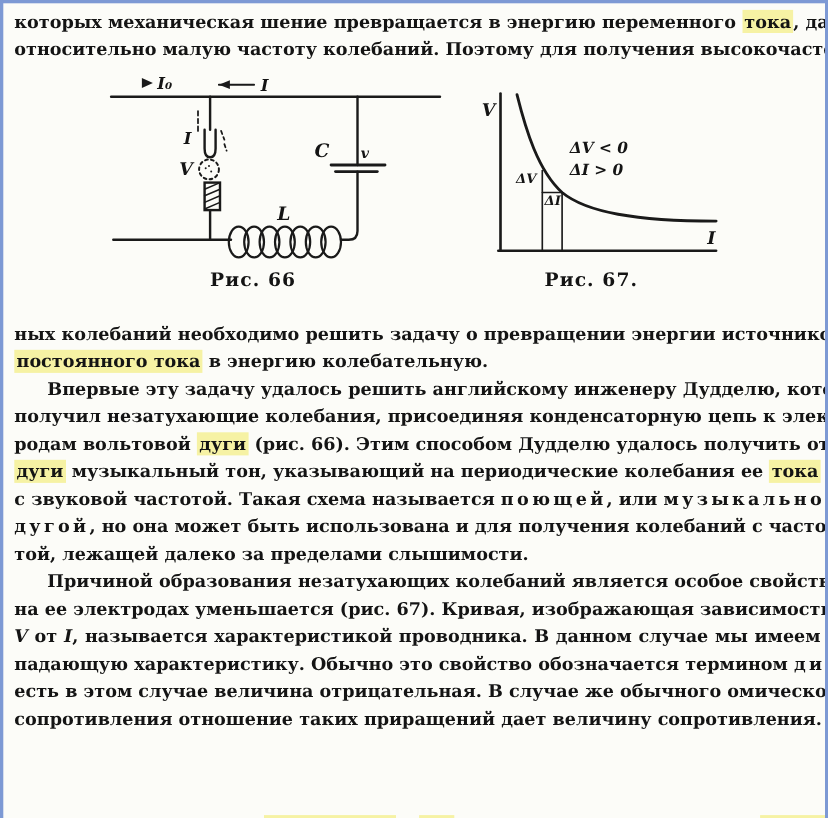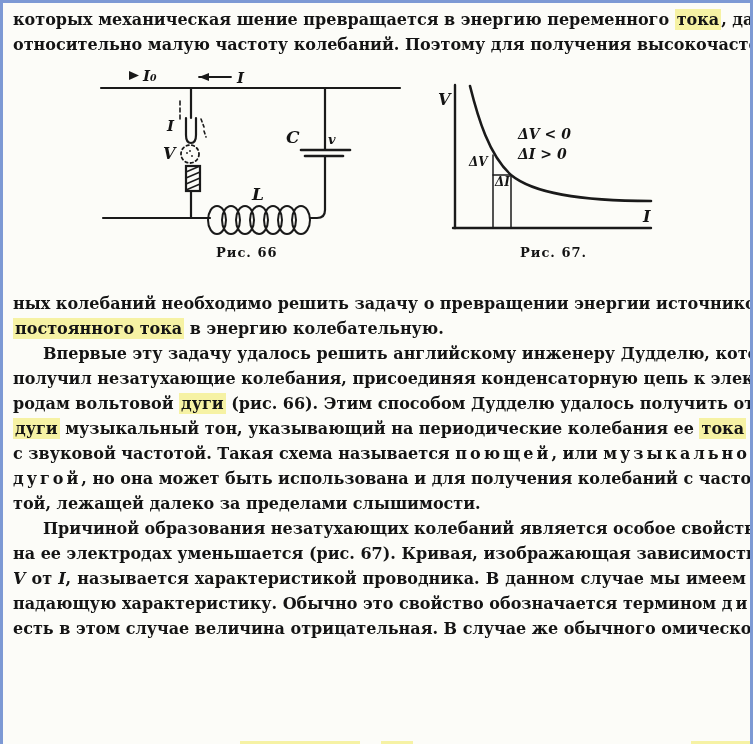--- a/index.html
+++ b/index.html
@@ -26,23 +26,22 @@
     text-align-last:justify;
     white-space:nowrap;
   }
   .line.last{text-align-last:left;}
   .line.indent{text-indent:30px;}
   .hl{background:var(--hl,#f6f2a4);padding:1px 2px;}
   .spaced{letter-spacing:3px;}
   .it{font-style:italic;}
   .caption{
     position:absolute;
-    font-size:13px;
+    font-size:17px;
     letter-spacing:1px;
-    margin-left:25px;
   }
   svg{position:absolute;overflow:visible;}
   svg text{
     font-family:"DejaVu Serif","Liberation Serif",serif;
     font-weight:bold;font-style:italic;
     fill:var(--ink,#141414);
   }
   .cut{
     position:absolute;top:738px;height:6px;
     background:var(--hl,#f6f2a4);
@@ -139,20 +138,21 @@
       <div class="line"><span>родам вольтовой </span><span class="hl">дуги</span><span> (рис. 66). Этим способом Дудделю удалось получить от</span></div>
       <div class="line"><span class="hl">дуги</span><span> музыкальный тон, указывающий на периодические колебания ее </span><span class="hl">тока</span></div>
       <div class="line"><span>с звуковой частотой. Такая схема называется </span><span class="spaced">поющей</span><span>, или </span><span class="spaced">музыкальной</span></div>
       <div class="line"><span class="spaced">дугой</span><span>, но она может быть использована и для получения колебаний с часто-</span></div>
       <div class="line last"><span>той, лежащей далеко за пределами слышимости.</span></div>
       <div class="line indent"><span>Причиной образования незатухающих колебаний является особое свойство</span></div>
       <div class="line"><span>на ее электродах уменьшается (рис. 67). Кривая, изображающая зависимость</span></div>
       <div class="line"><span class="it">V</span><span> от </span><span class="it">I</span><span>, называется характеристикой проводника. В данном случае мы имеем</span></div>
       <div class="line"><span>падающую характеристику. Обычно это свойство обозначается термином </span><span class="spaced">диф-</span></div>
       <div class="line"><span>есть в этом случае величина отрицательная. В случае же обычного омического</span></div>
+      <div class="line last"><span>сопротивления отношение таких приращений дает величину сопротивления.</span></div>
     </div>
 
   <div id="cutoffs">
       <div class="cut" style="left: 237px; width: 120px;"></div>
       <div class="cut" style="left: 378px; width: 32px;"></div>
       <div class="cut" style="left: 688px; width: 60px;"></div>
     </div>
 
 </div>
 

